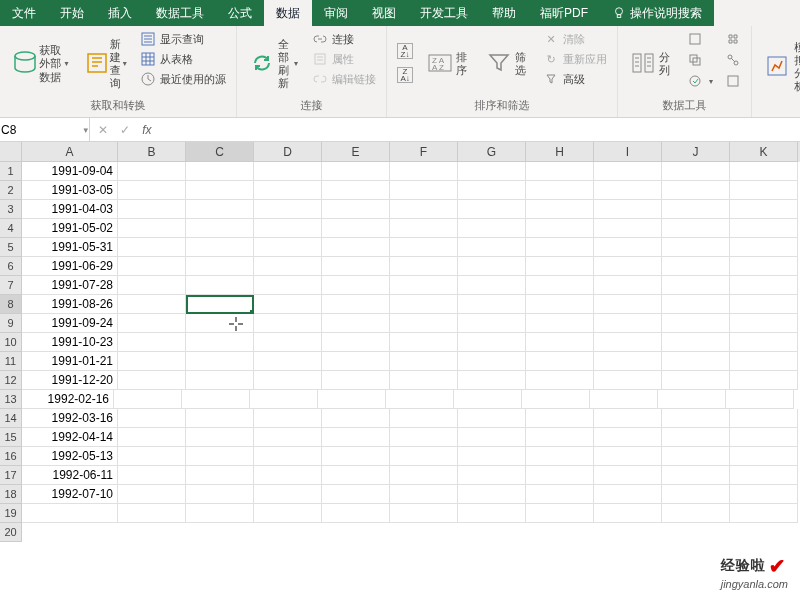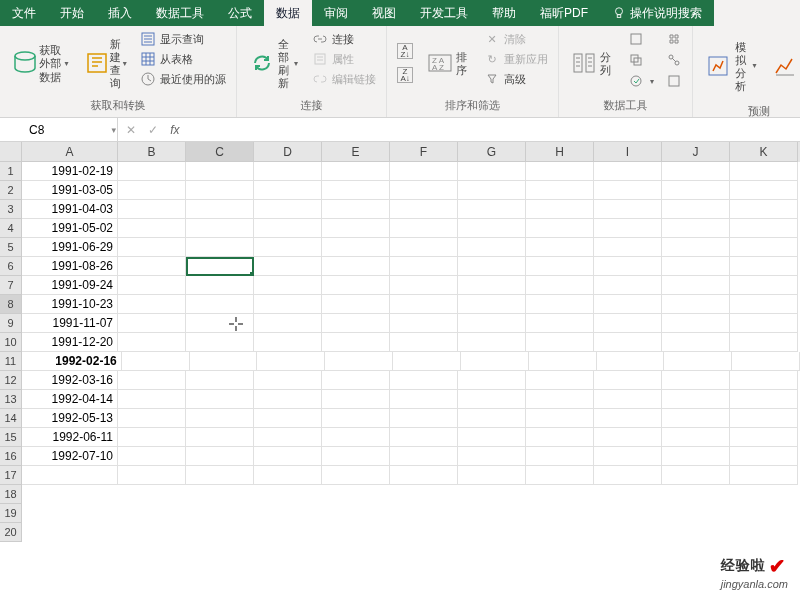--- a/index.html
+++ b/index.html
@@ -19,21 +19,21 @@
     .big-btn { display: flex; flex-direction: row; align-items: center; justify-content: center; padding: 2px 6px; cursor: pointer; min-width: 44px; }
     .big-btn .icon { width: 32px; height: 32px; display: flex; align-items: center; justify-content: center; }
     .big-btn .label { font-size: 11px; color: #444; text-align: center; line-height: 1.2; margin-top: 2px; }
     .small-btns { display: flex; flex-direction: column; gap: 2px; }
     .small-btn { display: flex; align-items: center; gap: 4px; font-size: 11px; color: #444; padding: 1px 4px; cursor: pointer; white-space: nowrap; }
     .small-btn .sicon { width: 16px; height: 16px; display: flex; align-items: center; justify-content: center; }
     .small-btn.disabled { color: #aaa; }
     .dropdown-arrow { font-size: 8px; color: #666; margin-left: 2px; }
     
     .formula-bar { height: 24px; display: flex; align-items: center; border-bottom: 1px solid #d4d4d4; background: #fff; font-size: 12px; }
-    .name-box { width: 90px; padding: 2px 1px; border-right: 1px solid #d4d4d4; height: 100%; display: flex; align-items: center; justify-content: space-between; margin-left: 28px; }
+    .name-box { width: 90px; padding: 2px 1px; border-right: 1px solid #d4d4d4; height: 100%; display: flex; align-items: center; justify-content: space-between; }
     .name-box-dd { color: #888; font-size: 9px; }
     .fb-btns { display: flex; padding: 0 8px; gap: 12px; color: #aaa; }
     .fx { font-style: italic; color: #666; }
     .formula-input { flex: 1; padding: 2px 8px; border: none; outline: none; font-size: 12px; }
     
     .sheet-area { display: flex; height: calc(600px - 26px - 92px - 24px); position: relative; }
     .corner { width: 22px; height: 20px; background: #e6e6e6; border-right: 1px solid #ccc; border-bottom: 1px solid #ccc; position: absolute; top: 0; left: 0; z-index: 3; }
     .col-headers { position: absolute; top: 0; left: 22px; right: 0; height: 20px; display: flex; background: #e6e6e6; z-index: 2; }
     .col-h { border-right: 1px solid #ccc; border-bottom: 1px solid #ccc; text-align: center; font-size: 12px; line-height: 20px; color: #444; }
     .row-headers { position: absolute; top: 20px; left: 0; width: 22px; display: flex; flex-direction: column; background: #e6e6e6; z-index: 2; }
@@ -191,20 +191,28 @@
       <div class="big-btn">
         <div class="icon">
             <svg width="26" height="20">
               <rect x="2" y="2" width="22" height="16" fill="none" stroke="#888"></rect>
               <text x="5" y="10" font-size="8" fill="#888">Z A</text>
               <text x="5" y="17" font-size="8" fill="#888">A Z</text>
             </svg>
           </div>
         <div class="label">排序</div>
       </div>
+      <div class="big-btn">
+        <div class="icon">
+            <svg width="26" height="26">
+              <path d="M4 5h18l-7 8v7l-4-2v-5z" fill="none" stroke="#888" stroke-width="1.5"></path>
+            </svg>
+          </div>
+        <div class="label">筛选</div>
+      </div>
       <div class="small-btns">
         <div class="small-btn disabled">
             <span class="sicon">✕</span>
             <span>清除</span>
           </div>
         <div class="small-btn disabled">
             <span class="sicon">↻</span>
             <span>重新应用</span>
           </div>
         <div class="small-btn">
@@ -359,21 +367,21 @@
       <div class="row-h">14</div>
       <div class="row-h">15</div>
       <div class="row-h">16</div>
       <div class="row-h">17</div>
       <div class="row-h">18</div>
       <div class="row-h">19</div>
       <div class="row-h">20</div>
     </div>
   <div class="cells" id="cells">
       <div class="row">
-        <div class="cell" style="width: 96px;">1991-02-19</div>
+        <div class="cell" style="width: 96px;">1991-09-04</div>
         <div class="cell" style="width: 68px;"></div>
         <div class="cell" style="width: 68px;"></div>
         <div class="cell" style="width: 68px;"></div>
         <div class="cell" style="width: 68px;"></div>
         <div class="cell" style="width: 68px;"></div>
         <div class="cell" style="width: 68px;"></div>
         <div class="cell" style="width: 68px;"></div>
         <div class="cell" style="width: 68px;"></div>
         <div class="cell" style="width: 68px;"></div>
         <div class="cell" style="width: 68px;"></div>
@@ -411,33 +419,59 @@
         <div class="cell" style="width: 68px;"></div>
         <div class="cell" style="width: 68px;"></div>
         <div class="cell" style="width: 68px;"></div>
         <div class="cell" style="width: 68px;"></div>
         <div class="cell" style="width: 68px;"></div>
         <div class="cell" style="width: 68px;"></div>
         <div class="cell" style="width: 68px;"></div>
         <div class="cell" style="width: 68px;"></div>
       </div>
       <div class="row">
+        <div class="cell" style="width: 96px;">1991-05-31</div>
+        <div class="cell" style="width: 68px;"></div>
+        <div class="cell" style="width: 68px;"></div>
+        <div class="cell" style="width: 68px;"></div>
+        <div class="cell" style="width: 68px;"></div>
+        <div class="cell" style="width: 68px;"></div>
+        <div class="cell" style="width: 68px;"></div>
+        <div class="cell" style="width: 68px;"></div>
+        <div class="cell" style="width: 68px;"></div>
+        <div class="cell" style="width: 68px;"></div>
+        <div class="cell" style="width: 68px;"></div>
+      </div>
+      <div class="row">
         <div class="cell" style="width: 96px;">1991-06-29</div>
         <div class="cell" style="width: 68px;"></div>
         <div class="cell" style="width: 68px;"></div>
         <div class="cell" style="width: 68px;"></div>
         <div class="cell" style="width: 68px;"></div>
         <div class="cell" style="width: 68px;"></div>
         <div class="cell" style="width: 68px;"></div>
         <div class="cell" style="width: 68px;"></div>
         <div class="cell" style="width: 68px;"></div>
         <div class="cell" style="width: 68px;"></div>
         <div class="cell" style="width: 68px;"></div>
       </div>
       <div class="row">
+        <div class="cell" style="width: 96px;">1991-07-28</div>
+        <div class="cell" style="width: 68px;"></div>
+        <div class="cell" style="width: 68px;"></div>
+        <div class="cell" style="width: 68px;"></div>
+        <div class="cell" style="width: 68px;"></div>
+        <div class="cell" style="width: 68px;"></div>
+        <div class="cell" style="width: 68px;"></div>
+        <div class="cell" style="width: 68px;"></div>
+        <div class="cell" style="width: 68px;"></div>
+        <div class="cell" style="width: 68px;"></div>
+        <div class="cell" style="width: 68px;"></div>
+      </div>
+      <div class="row">
         <div class="cell" style="width: 96px;">1991-08-26</div>
         <div class="cell" style="width: 68px;"></div>
         <div class="cell selected" style="width: 68px;"></div>
         <div class="cell" style="width: 68px;"></div>
         <div class="cell" style="width: 68px;"></div>
         <div class="cell" style="width: 68px;"></div>
         <div class="cell" style="width: 68px;"></div>
         <div class="cell" style="width: 68px;"></div>
         <div class="cell" style="width: 68px;"></div>
         <div class="cell" style="width: 68px;"></div>
@@ -463,21 +497,21 @@
         <div class="cell" style="width: 68px;"></div>
         <div class="cell" style="width: 68px;"></div>
         <div class="cell" style="width: 68px;"></div>
         <div class="cell" style="width: 68px;"></div>
         <div class="cell" style="width: 68px;"></div>
         <div class="cell" style="width: 68px;"></div>
         <div class="cell" style="width: 68px;"></div>
         <div class="cell" style="width: 68px;"></div>
       </div>
       <div class="row">
-        <div class="cell" style="width: 96px;">1991-11-07</div>
+        <div class="cell" style="width: 96px;">1991-01-21</div>
         <div class="cell" style="width: 68px;"></div>
         <div class="cell" style="width: 68px;"></div>
         <div class="cell" style="width: 68px;"></div>
         <div class="cell" style="width: 68px;"></div>
         <div class="cell" style="width: 68px;"></div>
         <div class="cell" style="width: 68px;"></div>
         <div class="cell" style="width: 68px;"></div>
         <div class="cell" style="width: 68px;"></div>
         <div class="cell" style="width: 68px;"></div>
         <div class="cell" style="width: 68px;"></div>
@@ -489,21 +523,21 @@
         <div class="cell" style="width: 68px;"></div>
         <div class="cell" style="width: 68px;"></div>
         <div class="cell" style="width: 68px;"></div>
         <div class="cell" style="width: 68px;"></div>
         <div class="cell" style="width: 68px;"></div>
         <div class="cell" style="width: 68px;"></div>
         <div class="cell" style="width: 68px;"></div>
         <div class="cell" style="width: 68px;"></div>
       </div>
       <div class="row">
-        <div class="cell" style="width: 100px; font-weight: bold;">1992-02-16</div>
+        <div class="cell" style="width: 92px;">1992-02-16</div>
         <div class="cell" style="width: 68px;"></div>
         <div class="cell" style="width: 68px;"></div>
         <div class="cell" style="width: 68px;"></div>
         <div class="cell" style="width: 68px;"></div>
         <div class="cell" style="width: 68px;"></div>
         <div class="cell" style="width: 68px;"></div>
         <div class="cell" style="width: 68px;"></div>
         <div class="cell" style="width: 68px;"></div>
         <div class="cell" style="width: 68px;"></div>
         <div class="cell" style="width: 68px;"></div>

